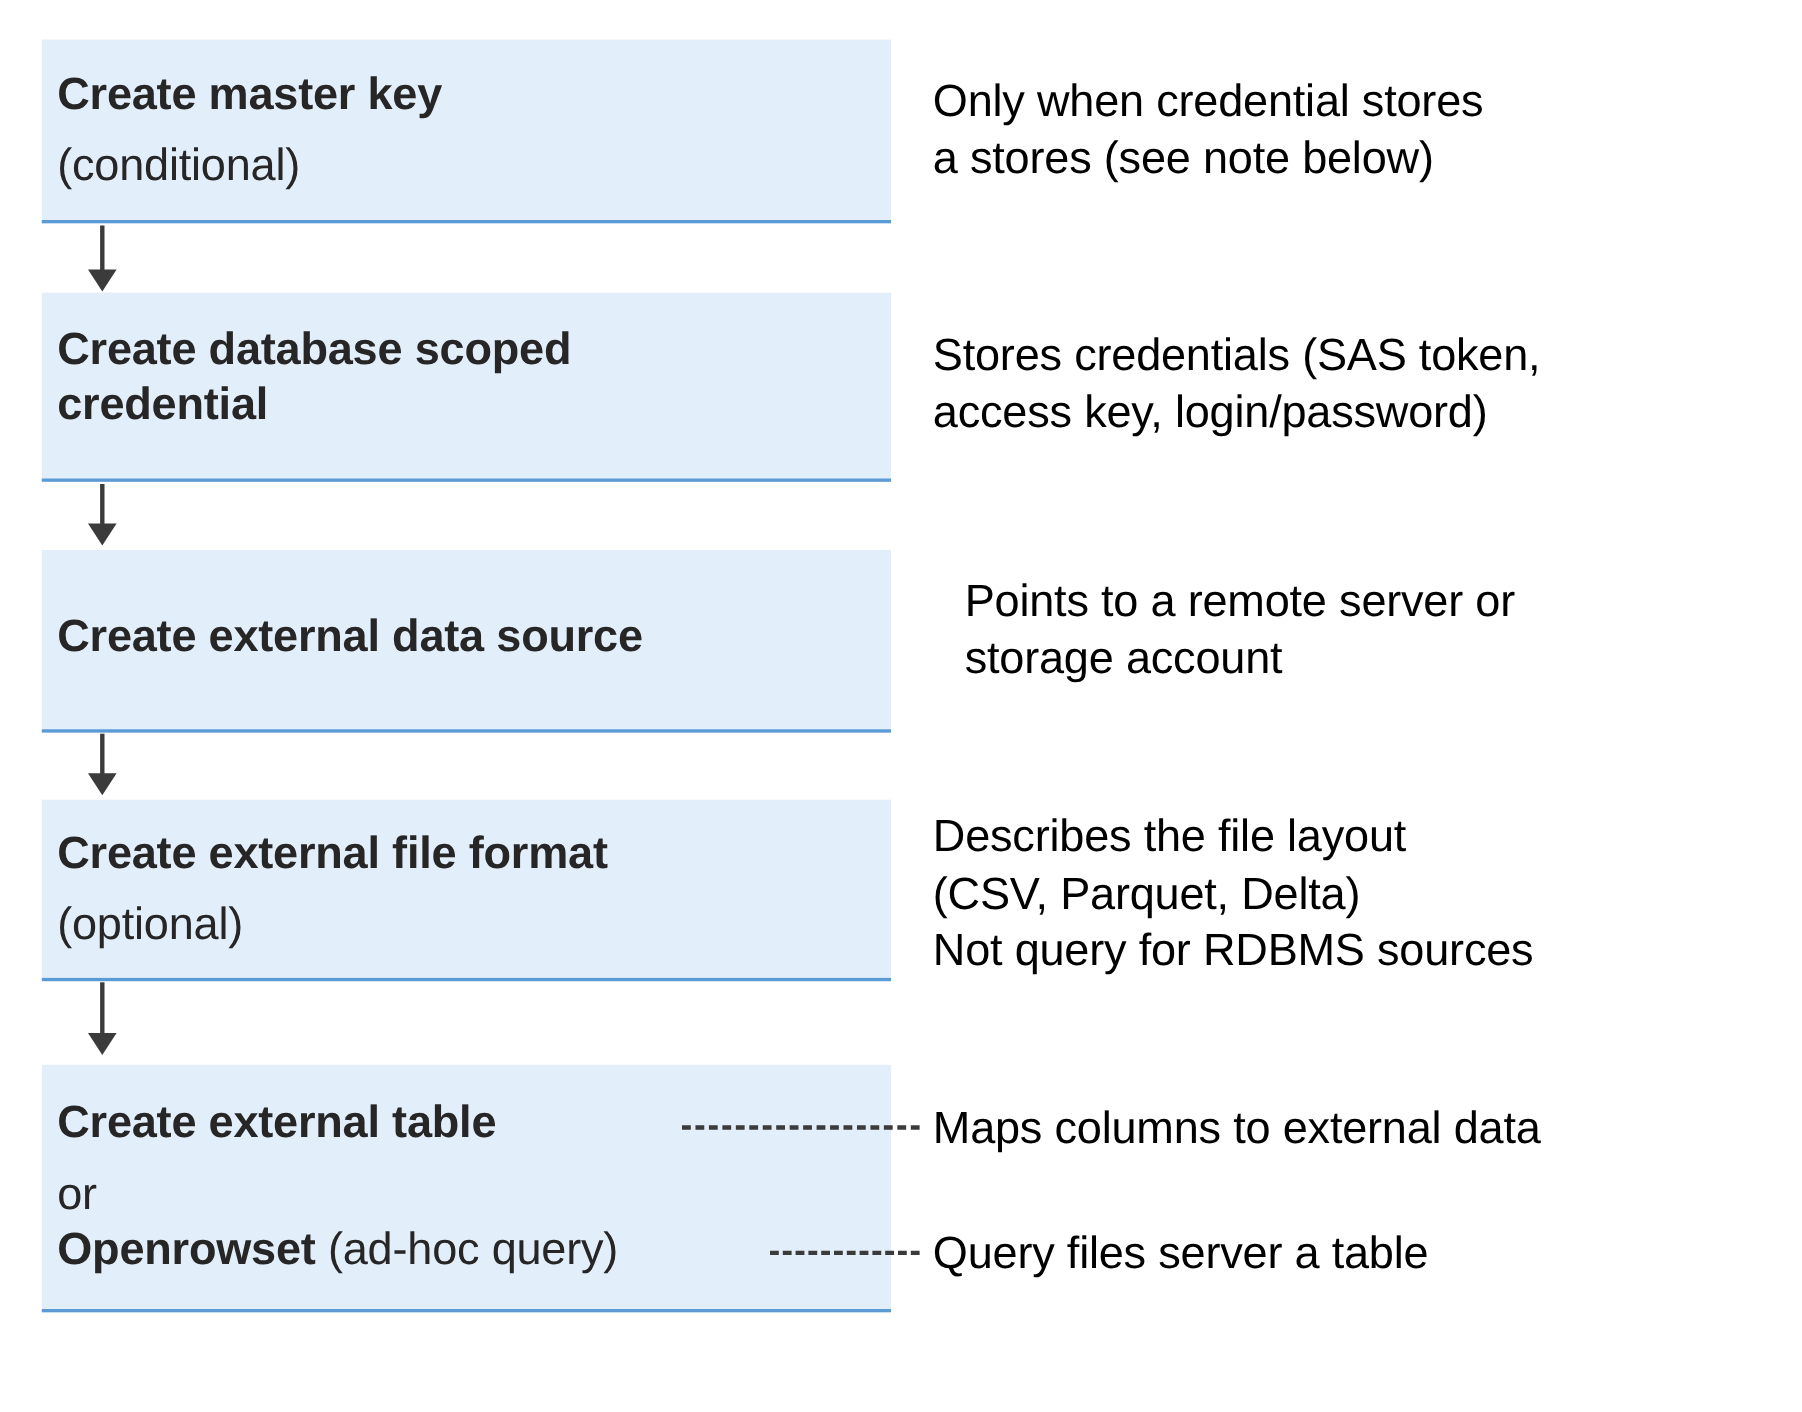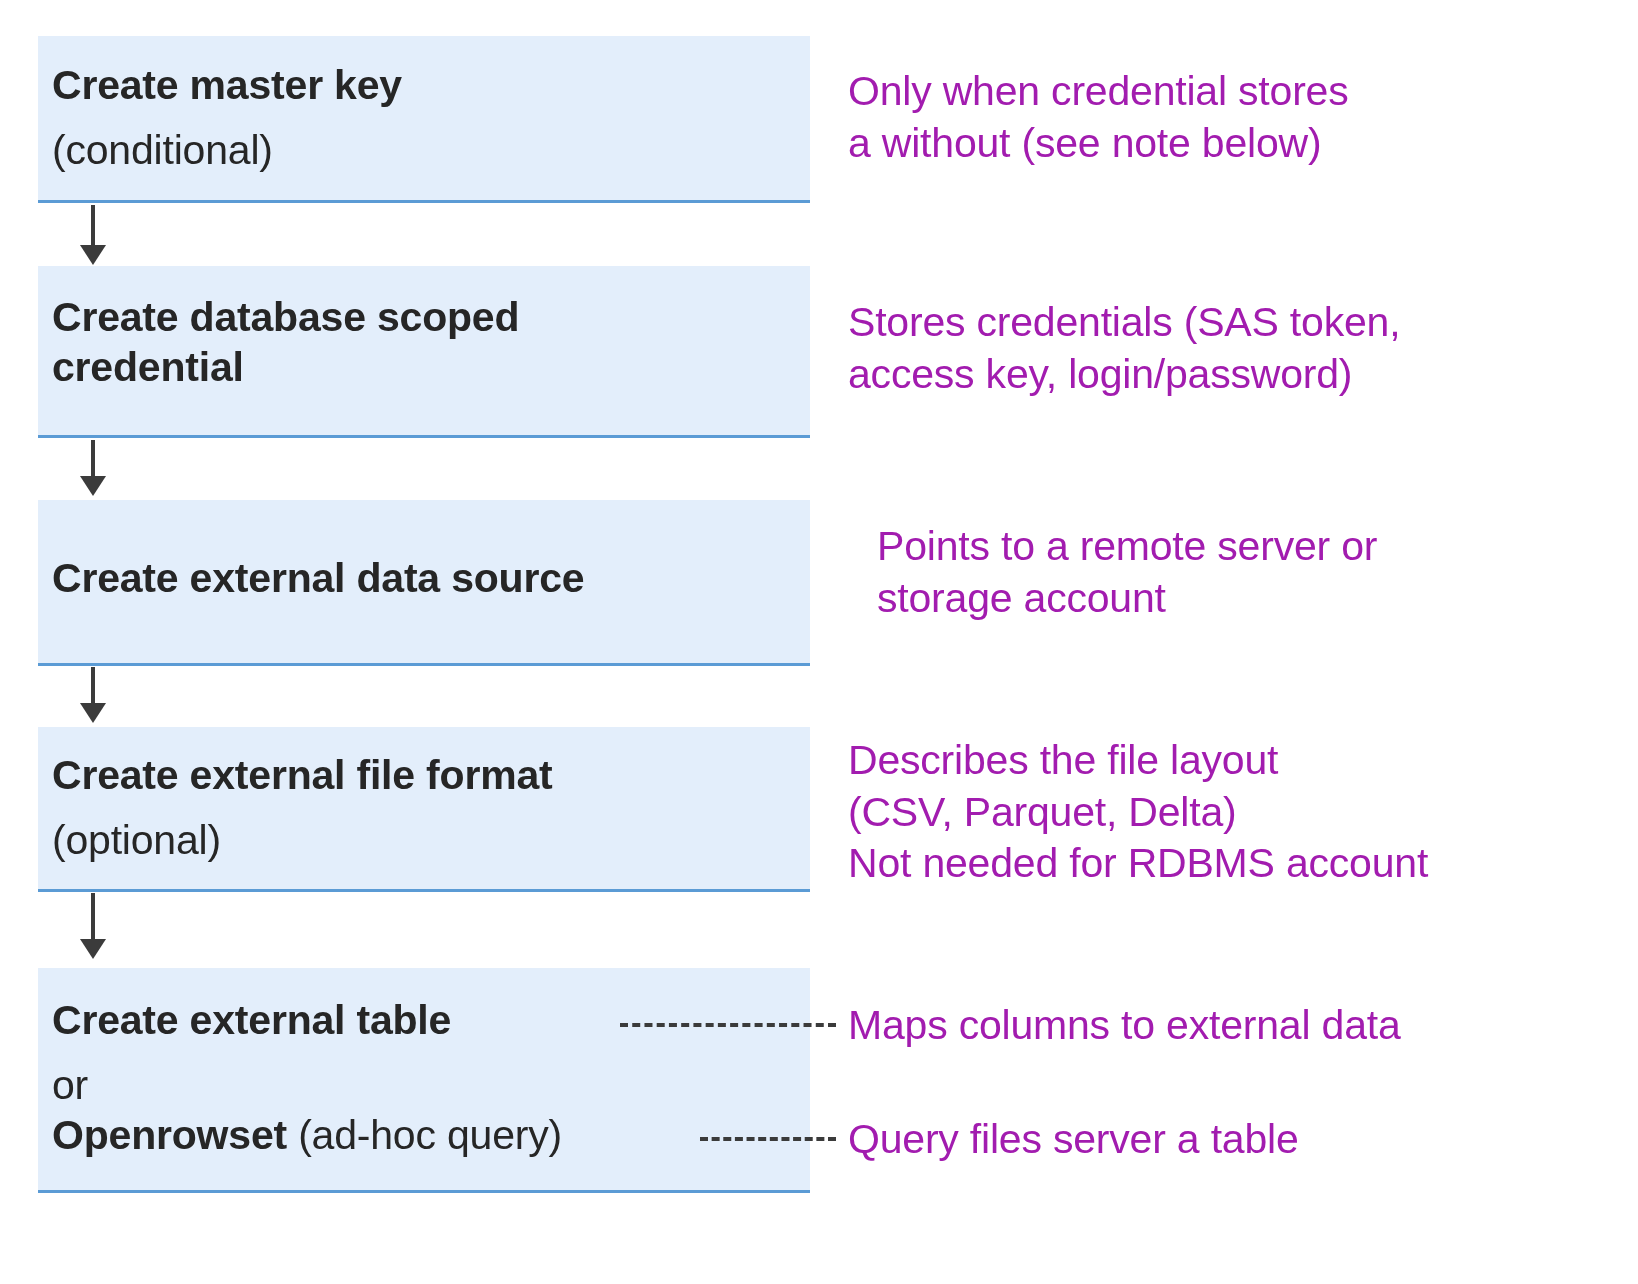--- a/index.html
+++ b/index.html
@@ -73,21 +73,21 @@
     border-right: 13px solid transparent;
     border-top: 20px solid #3b3b3b;
   }
 
   
   .note {
     position: absolute;
     left: 848px;
     font-size: 41px;
     line-height: 1.26;
-    color: #a21caf;
+    color: #000000;
     white-space: nowrap;
     letter-spacing: -0.2px;
   }
   .note-line { display: block; }
 
   
   .leader {
     position: absolute;
     height: 0;
     border-top: 4px dashed #3b3b3b;
@@ -99,21 +99,21 @@
 <div id="canvas">
 
   <div class="step-box" style="top:36px; height:167px;">
   </div>
   <div class="step-text" style="top:60px;">
     <span class="step-line strong">Create master key</span>
     <span class="step-line light">(conditional)</span>
   </div>
   <div class="note" style="top:66px;">
     <span class="note-line">Only when credential stores</span>
-    <span class="note-line">a without (see note below)</span>
+    <span class="note-line">a stores (see note below)</span>
   </div>
 
   <div class="connector" style="top:205px; height:60px;">
     <div class="shaft" style="height:42px;"></div>
     <div class="head" style="top:40px;"></div>
   </div>
 
   <div class="step-box" style="top:266px; height:172px;">
   </div>
   <div class="step-text" style="top:292px;">
@@ -147,21 +147,21 @@
 
   <div class="step-box" style="top:727px; height:165px;">
   </div>
   <div class="step-text" style="top:750px;">
     <span class="step-line strong">Create external file format</span>
     <span class="step-line light">(optional)</span>
   </div>
   <div class="note" style="top:735px;">
     <span class="note-line">Describes the file layout</span>
     <span class="note-line">(CSV, Parquet, Delta)</span>
-    <span class="note-line">Not needed for RDBMS account</span>
+    <span class="note-line">Not query for RDBMS sources</span>
   </div>
 
   <div class="connector" style="top:893px; height:70px;">
     <div class="shaft" style="height:48px;"></div>
     <div class="head" style="top:46px;"></div>
   </div>
 
   <div class="step-box" style="top:968px; height:225px;">
   </div>
   <div class="step-text" style="top:995px;">

